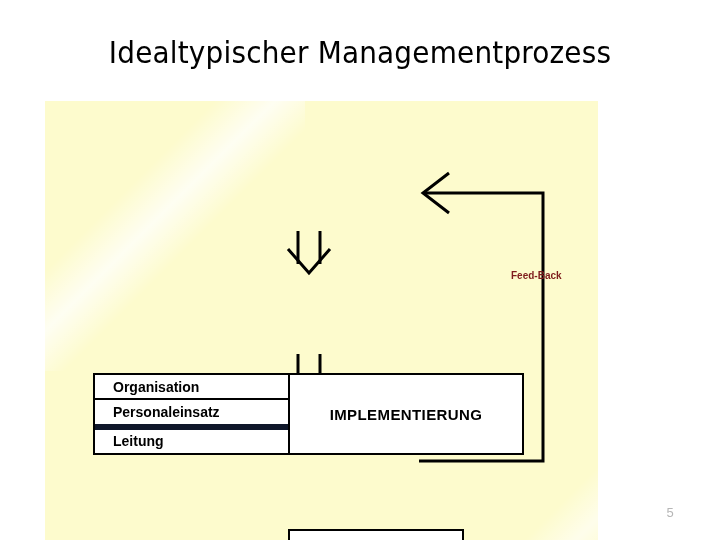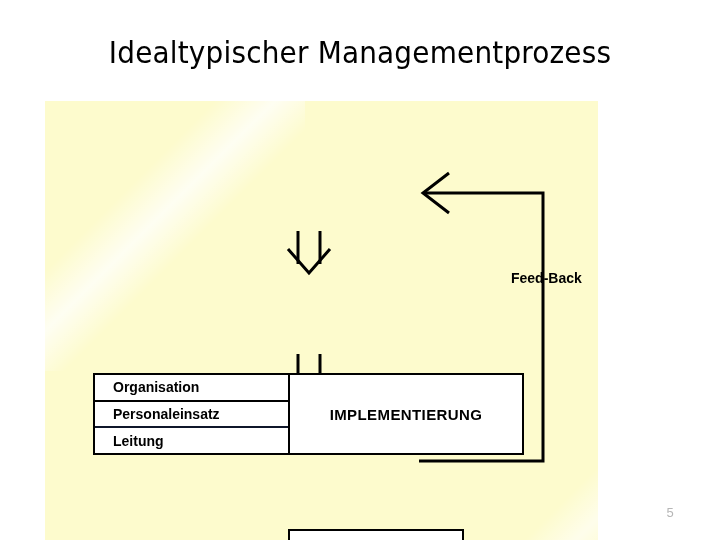--- a/index.html
+++ b/index.html
@@ -119,42 +119,42 @@
   }
   .support-row {
     flex: 1 1 0;
     display: flex;
     align-items: center;
     padding-left: 18px;
     box-sizing: border-box;
     border-bottom: 2px solid #000000;
   }
   .support-row:nth-child(2) {
-    border-bottom: 2px solid #0f172a;
+    border-bottom: 6px solid #0f172a;
   }
   .support-row:last-child {
     border-bottom: none;
   }
   .support-label {
     font-family: "Liberation Sans", sans-serif;
     font-size: 14px;
     font-weight: bold;
     color: #000000;
     white-space: nowrap;
   }
 
   
   #feedback-label {
     position: absolute;
     left: 466px;
     top: 169px;
     font-family: "Liberation Sans", sans-serif;
-    font-size: 14px;
+    font-size: 10px;
     font-weight: bold;
-    color: #000000;
+    color: #7f1d1d;
     white-space: nowrap;
     text-align: center;
   }
 
   
   #page-number {
     position: absolute;
     left: 656px;
     top: 505px;
     width: 28px;

